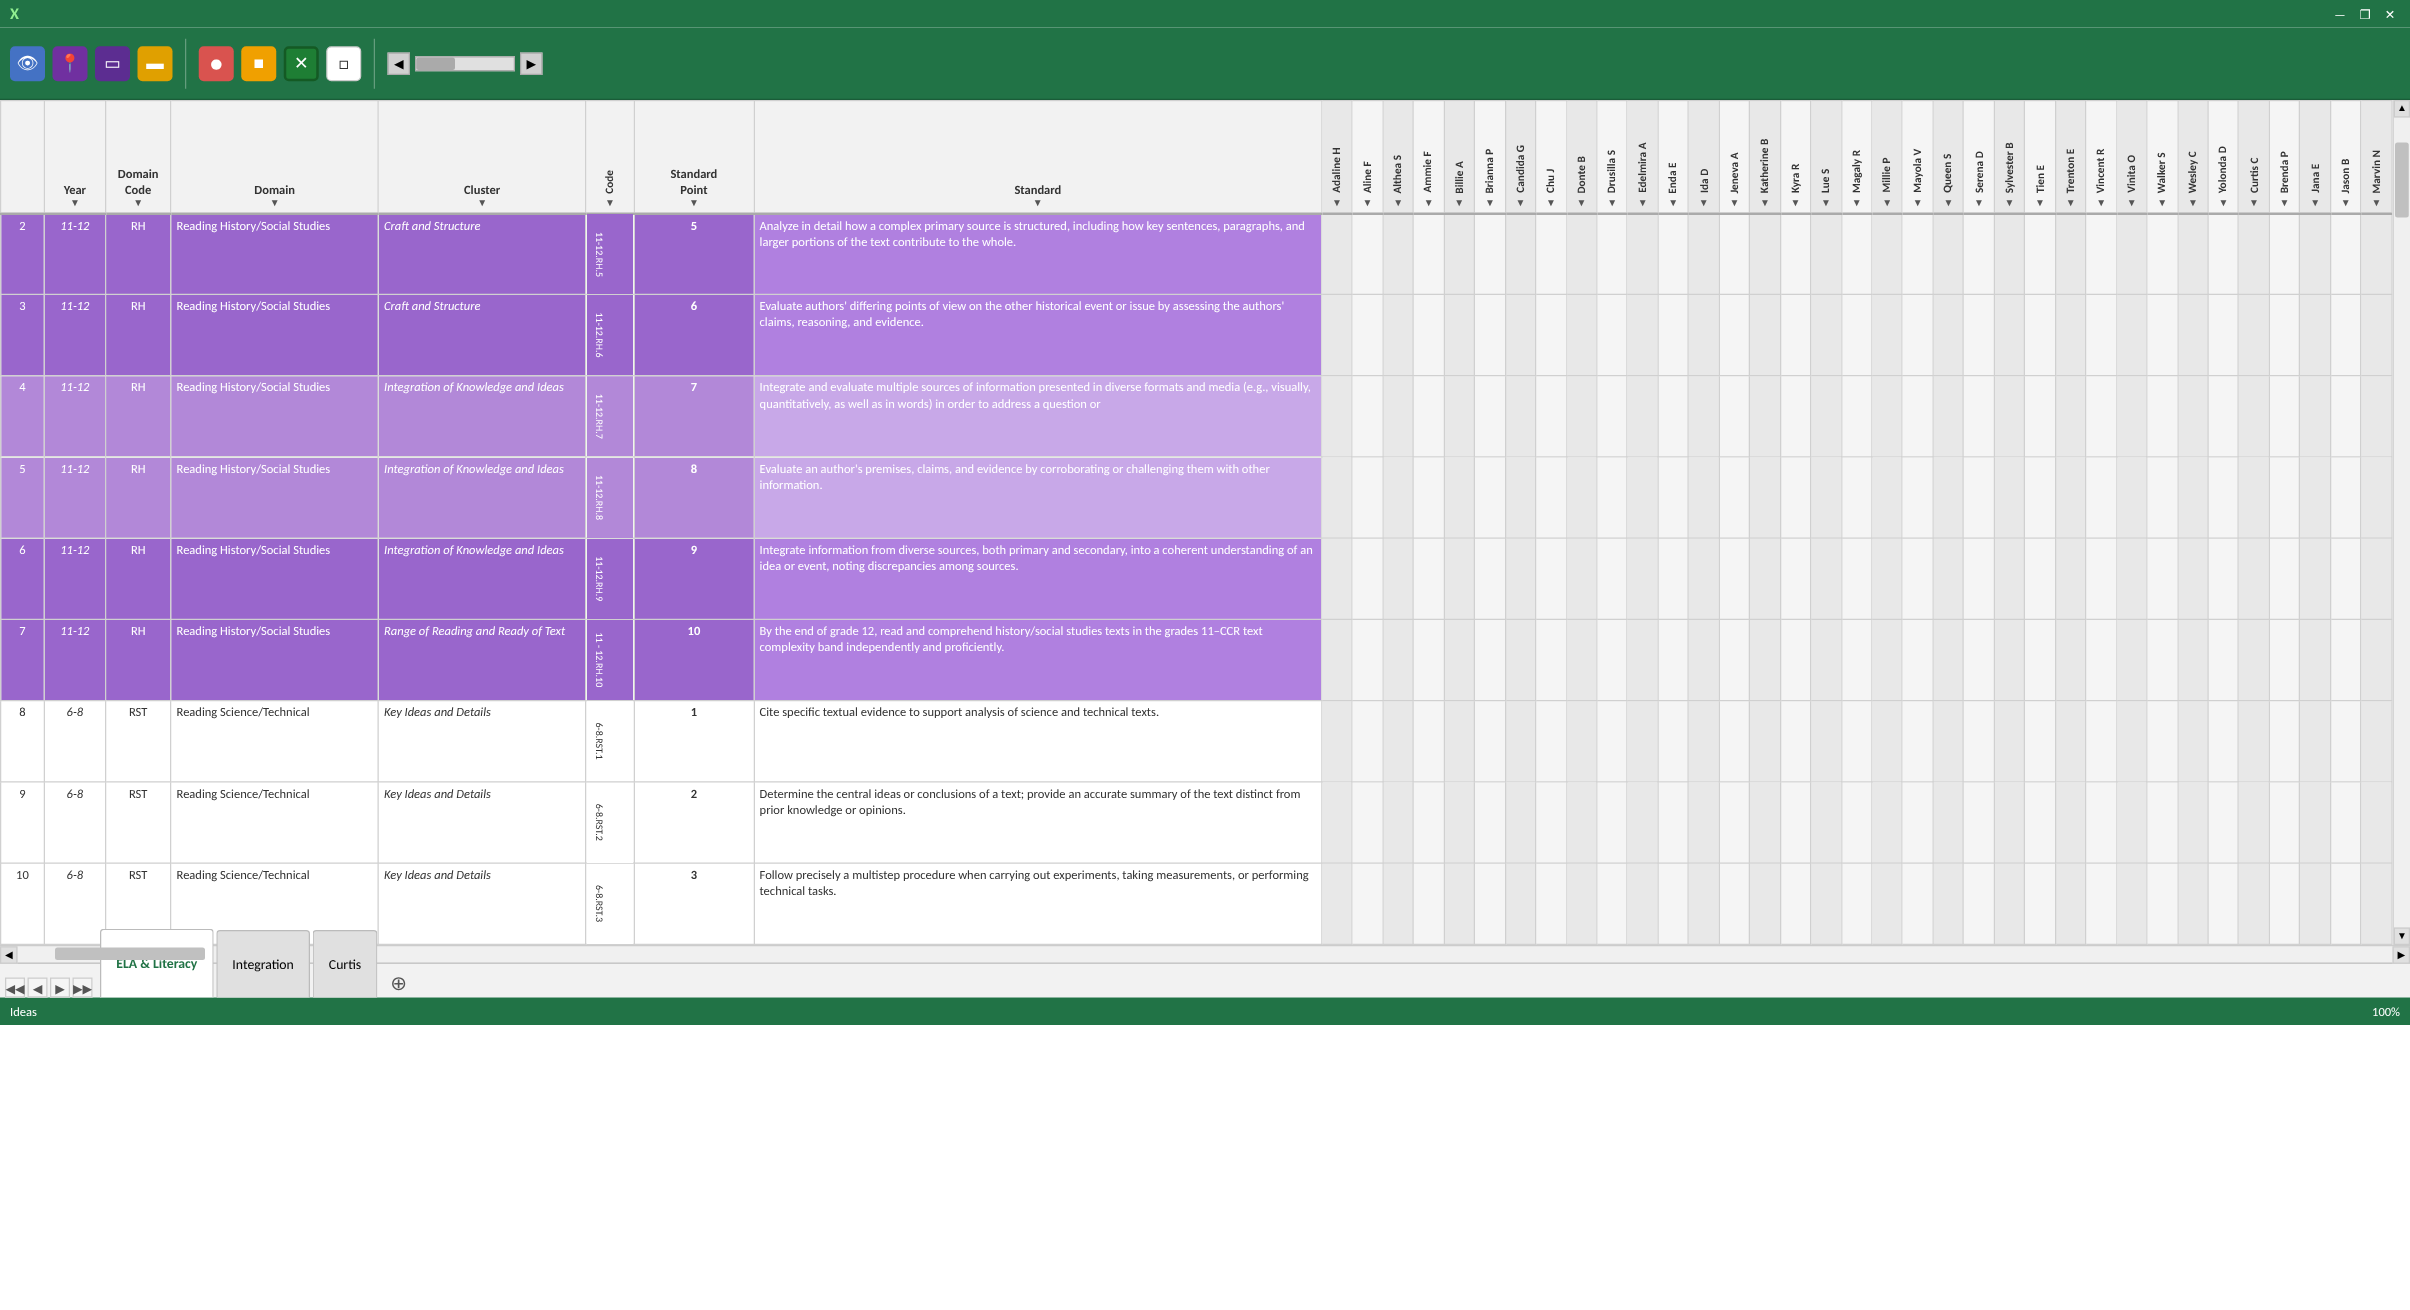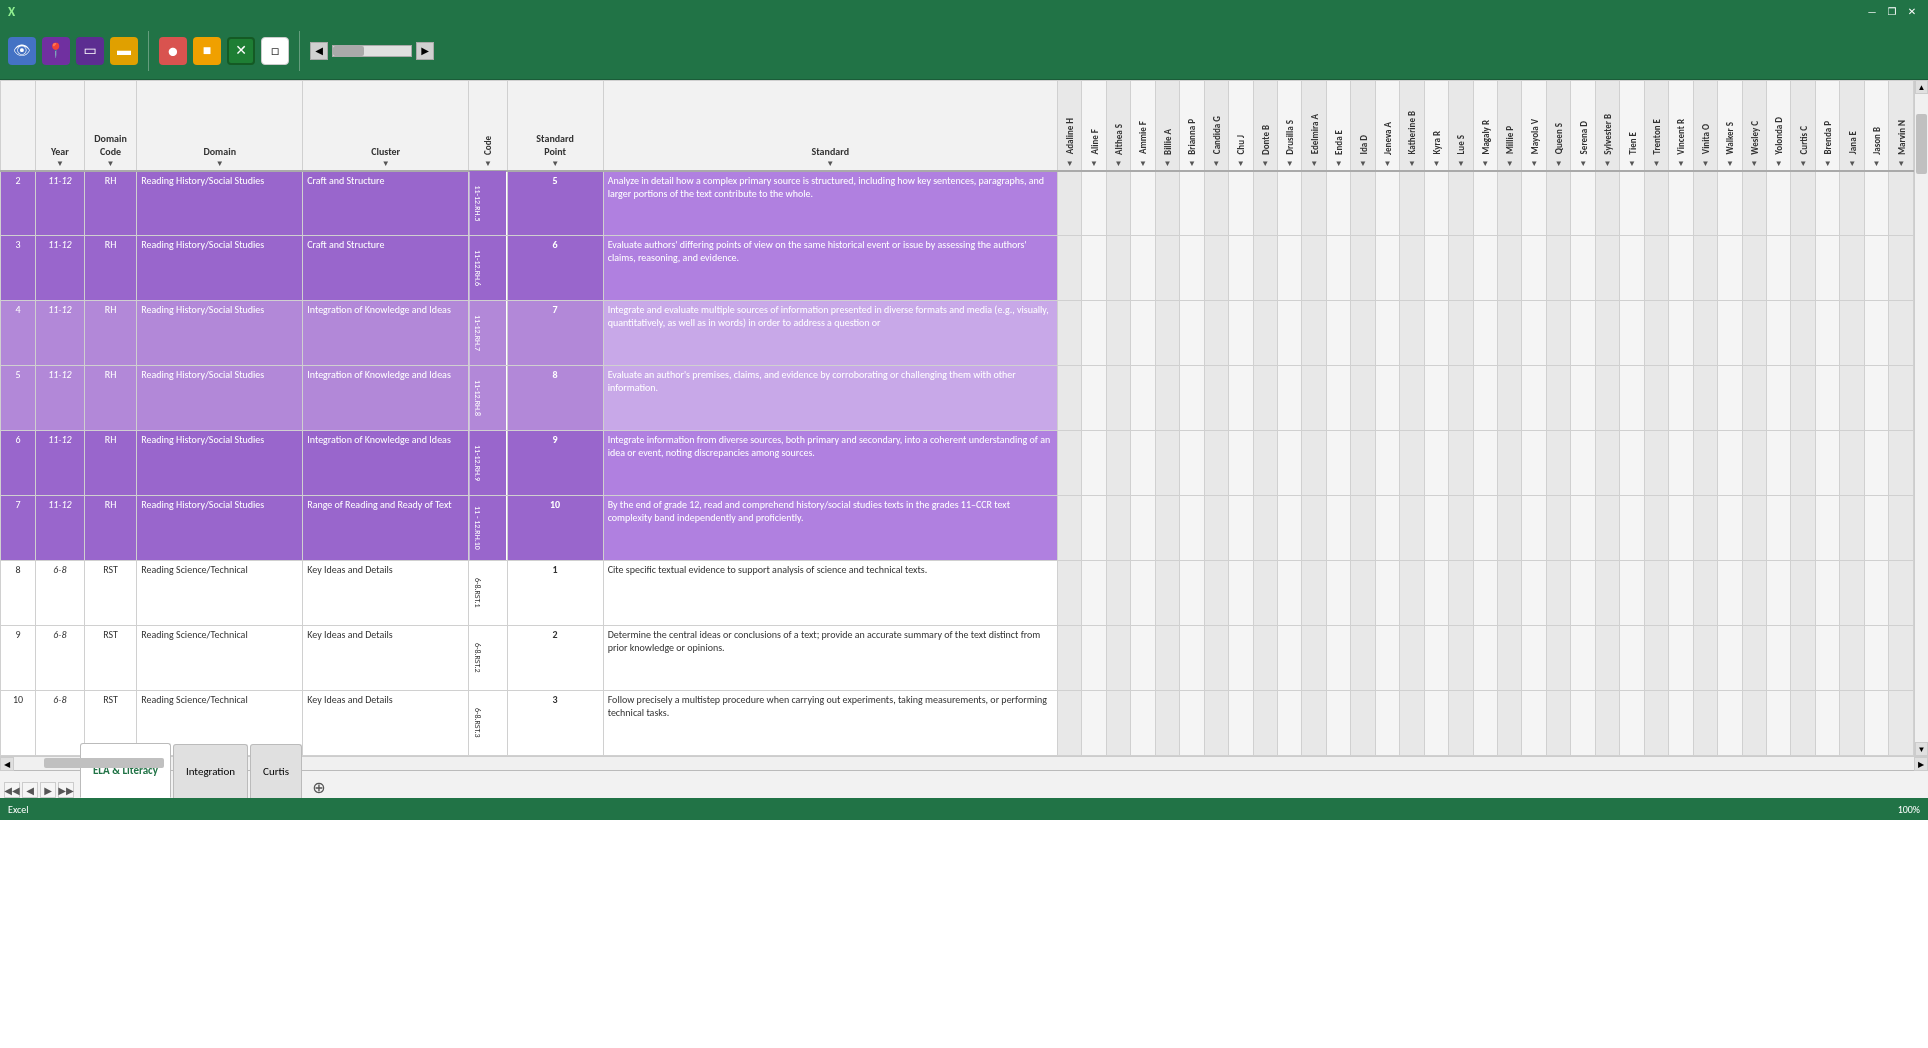--- a/index.html
+++ b/index.html
@@ -91,21 +91,21 @@
       font-weight: normal;
       color: #555;
       width: 20px;
       min-width: 20px;
     }
 
     
     .cell-year { text-align: center; font-size: 9px; font-style: italic; }
     .cell-domain-code { text-align: center; font-size: 9px; }
     .cell-domain { font-size: 9px; }
-    .cell-cluster { font-size: 9px; }
+    .cell-cluster { font-size: 9px; font-style: italic; }
     .cell-code { font-size: 8px; writing-mode: vertical-rl; transform: rotate(180deg); text-align: center; }
     .cell-std-pt { text-align: center; font-size: 10px; font-weight: bold; }
     .cell-standard { font-size: 9px; line-height: 1.3; }
     
     
     .header-check { font-size: 8px; }
 
     
     .tabs-bar {
       height: 28px;
@@ -399,21 +399,21 @@
             <tr style="height: 65px;">
               <td class="row-num" style="background: rgb(153, 102, 204); color: white;">3</td>
               <td class="cell-year" style="background: rgb(153, 102, 204); color: white;">11-12</td>
               <td class="cell-domain-code" style="background: rgb(153, 102, 204); color: white;">RH</td>
               <td class="cell-domain" style="background: rgb(153, 102, 204); color: white;">Reading History/Social Studies</td>
               <td class="cell-cluster" style="background: rgb(153, 102, 204); color: white;">Craft and Structure</td>
               <td class="cell-code" style="background: rgb(153, 102, 204); color: white;">
                 <div style="writing-mode: vertical-rl; transform: rotate(180deg); font-size: 8px;">11-12.RH.6</div>
               </td>
               <td class="cell-std-pt" style="background: rgb(153, 102, 204); color: white;">6</td>
-              <td class="cell-standard" style="background: rgb(176, 128, 224); color: white;">Evaluate authors' differing points of view on the same historical event or issue by assessing the authors' claims, reasoning, and evidence.</td>
+              <td class="cell-standard" style="background: rgb(176, 128, 224); color: white;">Evaluate authors' differing points of view on the other historical event or issue by assessing the authors' claims, reasoning, and evidence.</td>
               <td style="background: rgb(232, 232, 232); width: 14px; min-width: 14px;"></td>
               <td style="background: rgb(245, 245, 245); width: 14px; min-width: 14px;"></td>
               <td style="background: rgb(232, 232, 232); width: 14px; min-width: 14px;"></td>
               <td style="background: rgb(245, 245, 245); width: 14px; min-width: 14px;"></td>
               <td style="background: rgb(232, 232, 232); width: 14px; min-width: 14px;"></td>
               <td style="background: rgb(245, 245, 245); width: 14px; min-width: 14px;"></td>
               <td style="background: rgb(232, 232, 232); width: 14px; min-width: 14px;"></td>
               <td style="background: rgb(245, 245, 245); width: 14px; min-width: 14px;"></td>
               <td style="background: rgb(232, 232, 232); width: 14px; min-width: 14px;"></td>
               <td style="background: rgb(245, 245, 245); width: 14px; min-width: 14px;"></td>
@@ -801,17 +801,17 @@
     <div class="tab-nav-btn">▶</div>
     <div class="tab-nav-btn">▶▶</div>
   </div>
   <div class="tab active">ELA &amp; Literacy</div>
   <div class="tab">Integration</div>
   <div class="tab">Curtis</div>
   <div class="tab-add">⊕</div>
 </div>
 
 <div class="status-bar">
-  <span>Excel</span>
+  <span>Ideas</span>
   <div class="status-right">
     <span>100%</span>
   </div>
 </div>
 
 </body></html>

